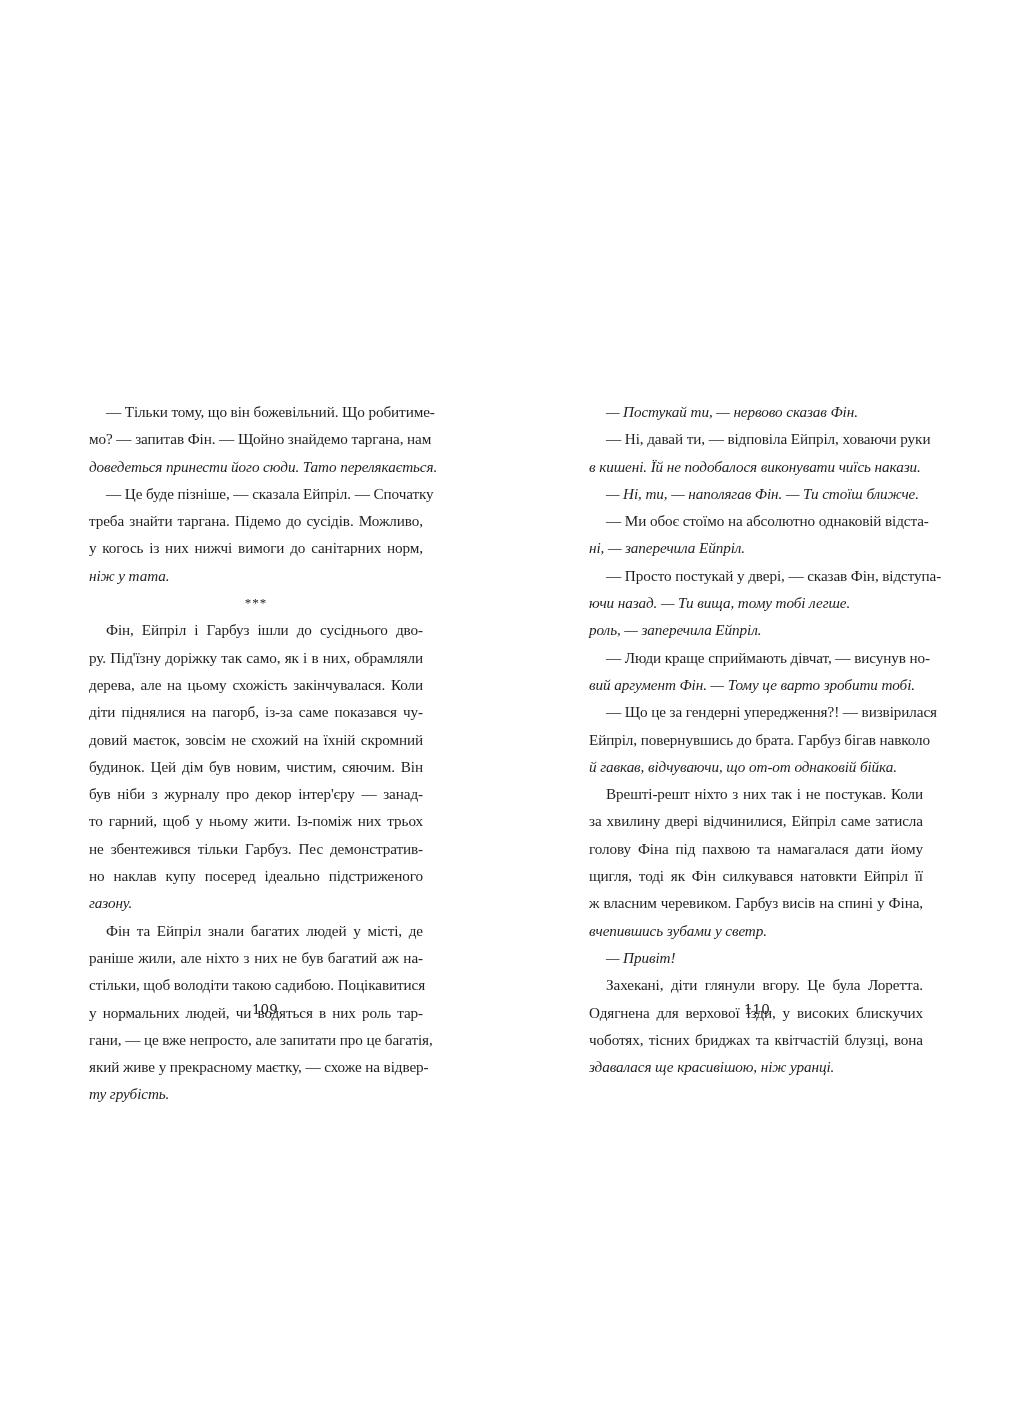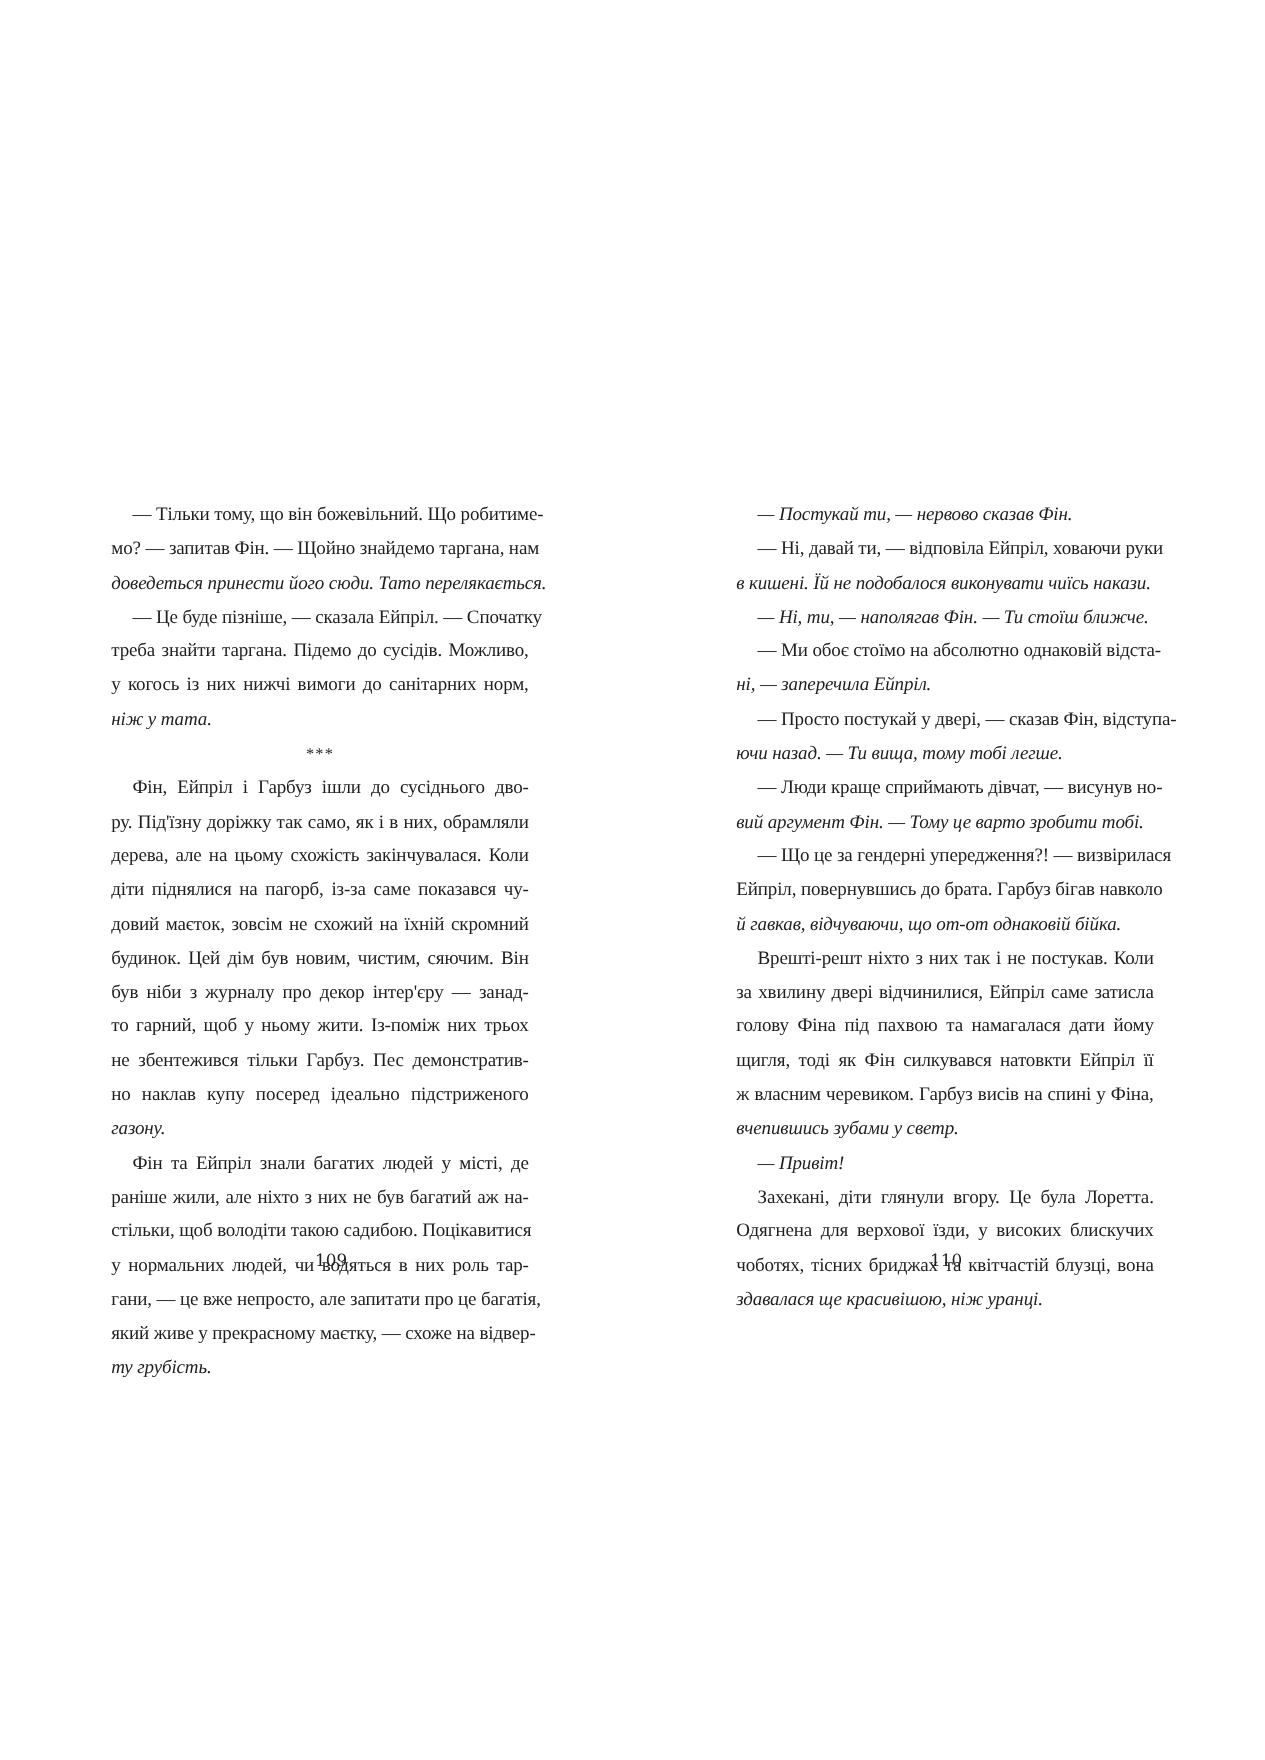--- a/index.html
+++ b/index.html
@@ -108,20 +108,21 @@
   <div class="page page-right">
     <div class="text-block" id="right-text">
         <span class="line first last">— Постукай ти, — нервово сказав Фін.</span>
         <span class="line first">— Ні, давай ти, — відповіла Ейпріл, ховаючи руки</span>
         <span class="line last">в кишені. Їй не подобалося виконувати чиїсь накази.</span>
         <span class="line first last">— Ні, ти, — наполягав Фін. — Ти стоїш ближче.</span>
         <span class="line first">— Ми обоє стоїмо на абсолютно однаковій відста-</span>
         <span class="line last">ні, — заперечила Ейпріл.</span>
         <span class="line first">— Просто постукай у двері, — сказав Фін, відступа-</span>
         <span class="line last">ючи назад. — Ти вища, тому тобі легше.</span>
+        <span class="line last">роль, — заперечила Ейпріл.</span>
         <span class="line first">— Люди краще сприймають дівчат, — висунув но-</span>
         <span class="line last">вий аргумент Фін. — Тому це варто зробити тобі.</span>
         <span class="line first">— Що це за гендерні упередження?! — визвірилася</span>
         <span class="line">Ейпріл, повернувшись до брата. Гарбуз бігав навколо</span>
         <span class="line last">й гавкав, відчуваючи, що от-от однаковій бійка.</span>
         <span class="line first">Врешті-решт ніхто з них так і не постукав. Коли</span>
         <span class="line">за хвилину двері відчинилися, Ейпріл саме затисла</span>
         <span class="line">голову Фіна під пахвою та намагалася дати йому</span>
         <span class="line">щигля, тоді як Фін силкувався натовкти Ейпріл її</span>
         <span class="line">ж власним черевиком. Гарбуз висів на спині у Фіна,</span>

